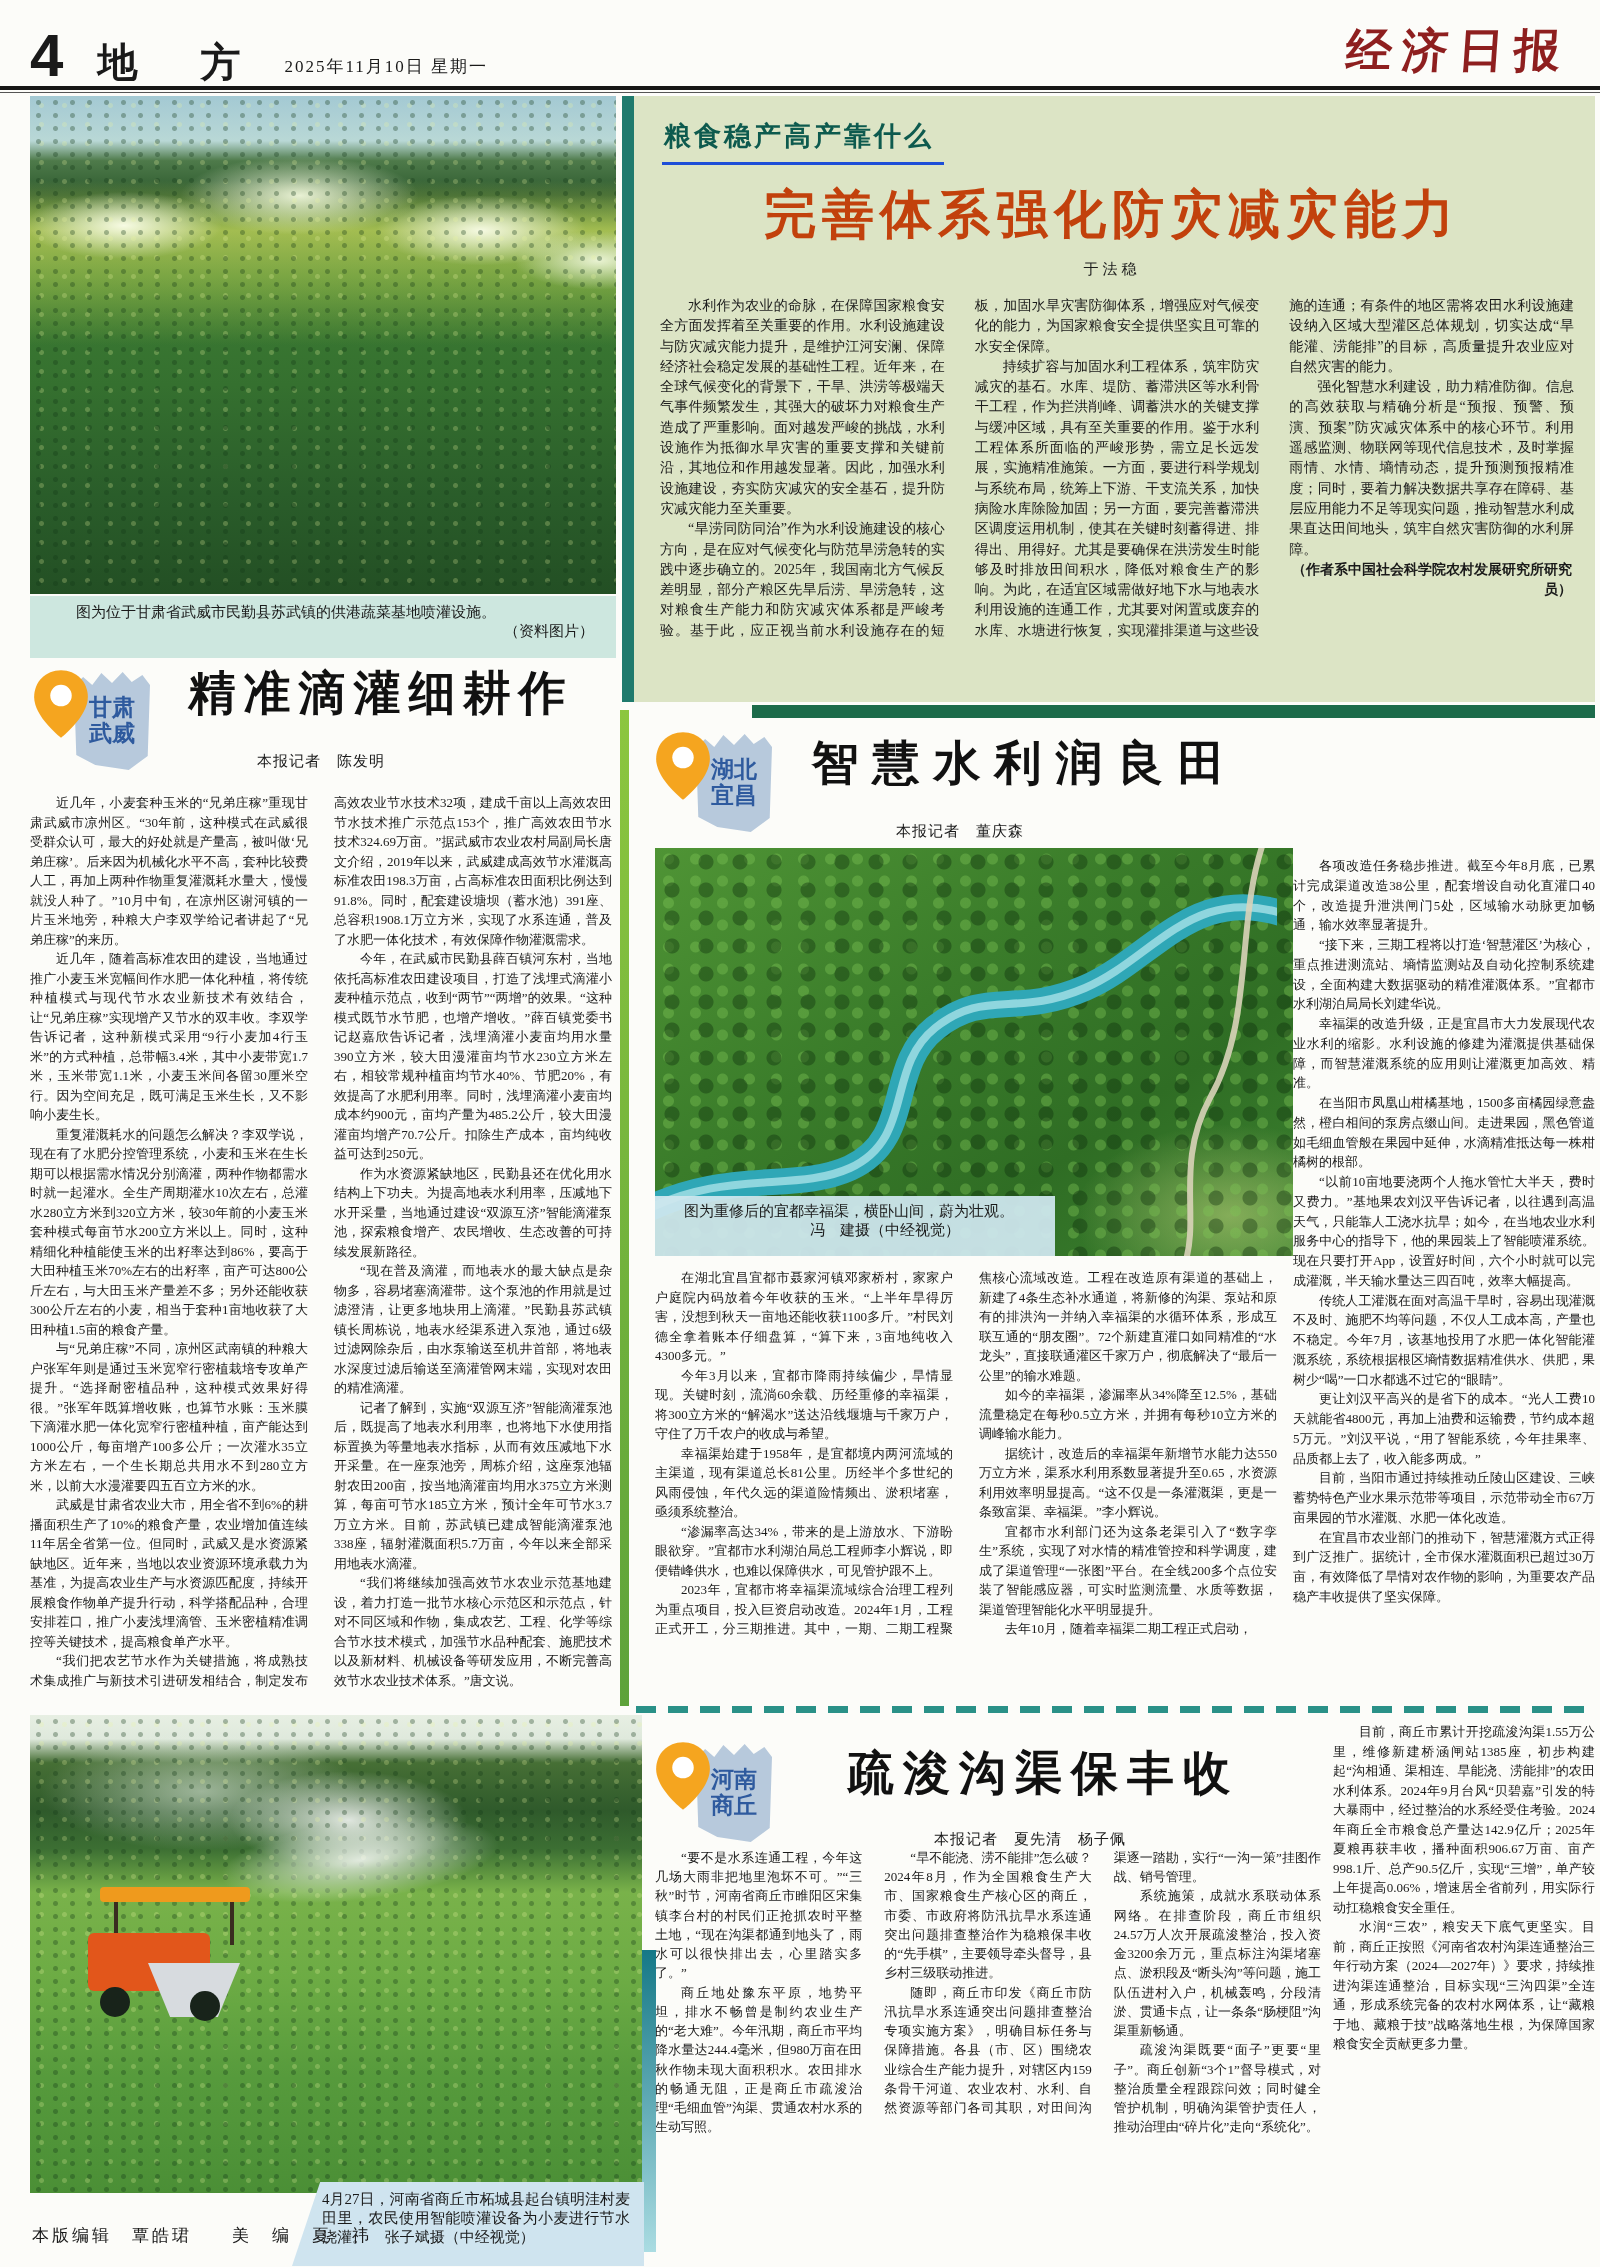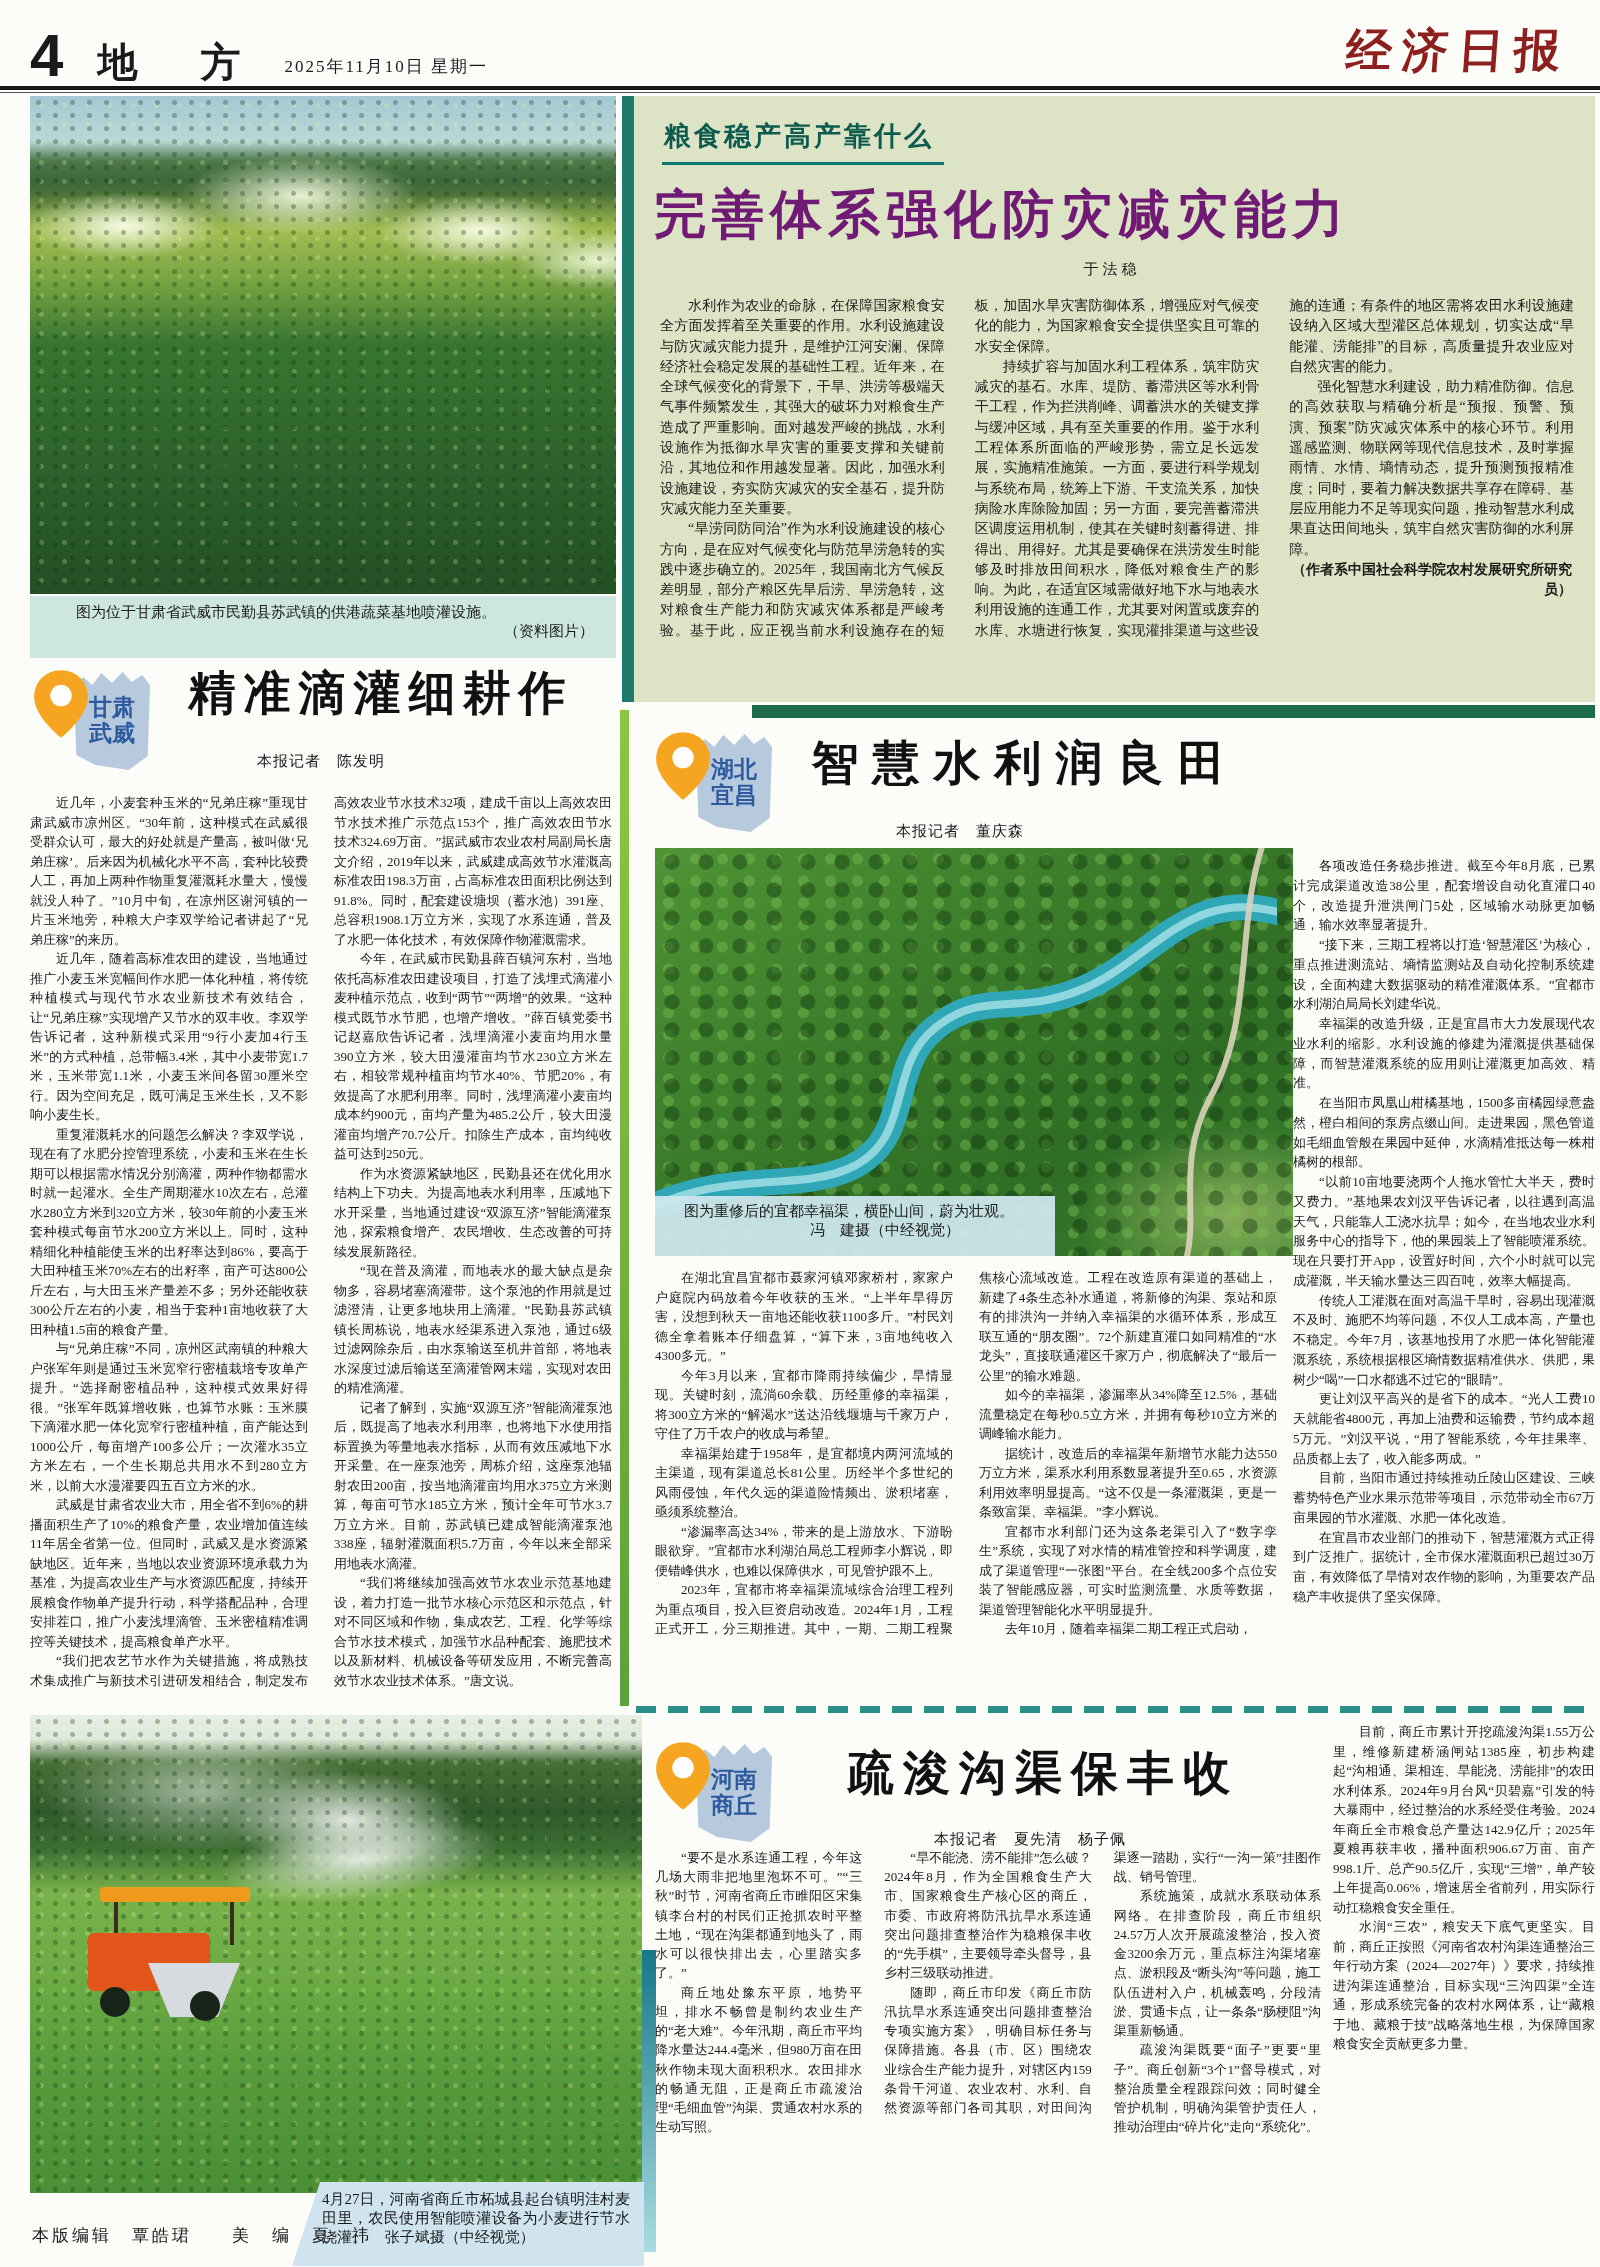--- a/index.html
+++ b/index.html
@@ -15,23 +15,23 @@
   .rule{position:absolute;left:0;top:86px;width:1600px;height:4px;background:#161616;}
   .rule2{position:absolute;left:0;top:92px;width:1600px;height:1px;background:#555;}
   
   .body-text{text-align:justify;overflow:hidden;}
   .para{margin:0;text-indent:2em;text-align:justify;}
   .attr-line{text-indent:0;text-align:right;font-weight:bold;padding-right:2px;}
   
   .lead-panel{position:absolute;left:622px;top:96px;width:973px;height:606px;background:#dce4c5;}
   .lead-teal-bar{position:absolute;left:0;top:0;width:12px;height:100%;background:#1f7a6d;}
   .lead-kicker{position:absolute;left:40px;top:22px;font-family:"Liberation Sans",sans-serif;font-size:27px;font-weight:bold;
-               color:#0d5a4e;border-bottom:3px solid #0f766e;padding:0 10px 8px 2px;letter-spacing:3px;}
-  .lead-headline{position:absolute;left:32px;top:84px;width:900px;font-family:"Liberation Sans",sans-serif;
-                 font-size:52px;font-weight:bold;letter-spacing:6px;color:#701a75;}
+               color:#0d5a4e;border-bottom:3px solid #1d4ed8;padding:0 10px 8px 2px;letter-spacing:3px;}
+  .lead-headline{position:absolute;left:40px;top:84px;width:900px;text-align:center;font-family:"Liberation Sans",sans-serif;
+                 font-size:52px;font-weight:bold;letter-spacing:6px;color:#c2410c;}
   .lead-author{position:absolute;left:40px;top:164px;width:900px;text-align:center;font-size:15px;letter-spacing:4px;}
   .lead-body{position:absolute;left:38px;top:200px;width:914px;height:388px;column-count:3;column-gap:30px;
              font-size:14px;line-height:1.45;}
   
   .photo1{position:absolute;left:30px;top:96px;width:586px;height:498px;overflow:hidden;background:
     radial-gradient(ellipse 140px 48px at 16% 26%, rgba(252,255,235,.95), rgba(252,255,235,0) 70%),
     radial-gradient(ellipse 170px 56px at 46% 20%, rgba(246,252,225,.92), rgba(246,252,225,0) 70%),
     radial-gradient(ellipse 150px 50px at 77% 27%, rgba(252,255,238,.92), rgba(252,255,238,0) 70%),
     radial-gradient(ellipse 120px 42px at 97% 33%, rgba(250,255,235,.85), rgba(250,255,235,0) 70%),
     linear-gradient(180deg, rgba(0,0,0,0) 17%, rgba(224,230,98,.62) 27%, rgba(182,206,82,.45) 38%, rgba(0,0,0,0) 50%),

